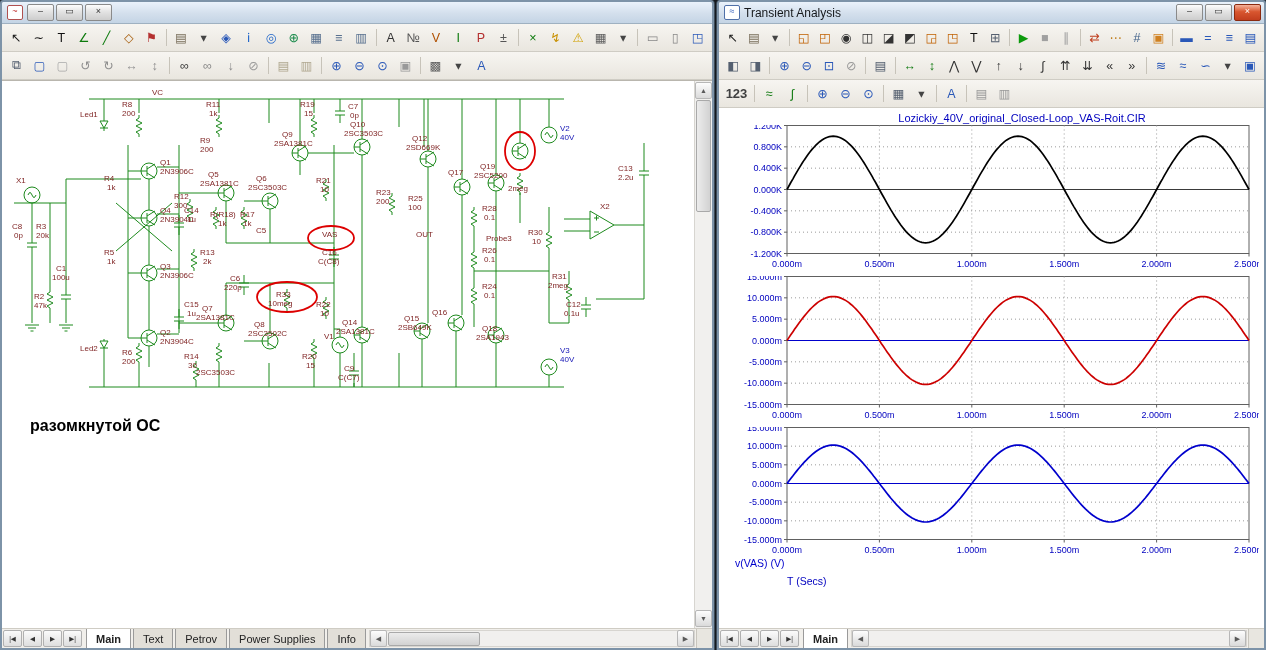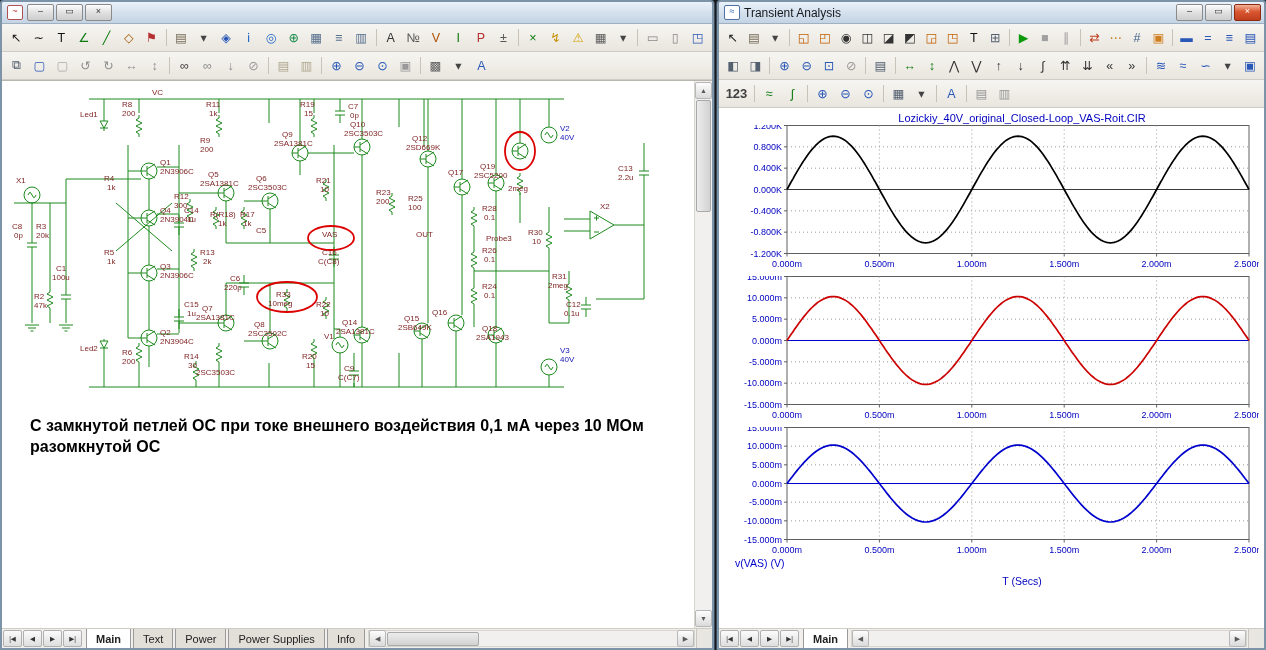--- a/index.html
+++ b/index.html
@@ -49,21 +49,21 @@
   .hscroll{flex:1;display:flex;align-items:center;background:#f1f0ee;border:1px solid #d7d5d0;margin:1px 1px;}
   .hthumb{width:90px;height:12px;background:linear-gradient(#ececec,#d2d2d2);border:1px solid #a9a9a9;border-radius:2px;margin-left:1px;}
   .hspacer{flex:1;}
   .corner{flex:0 0 15px;background:#e8e6e0;border-left:1px solid #c8c5bd;}
   .plotarea{flex:1;background:#ffffff;min-height:0;overflow:hidden;padding:4px 0 0 6px;}
   .chart-block{margin-bottom:6px;}
   .chart-title{width:470px;margin-left:62px;text-align:center;font-size:11px;margin-bottom:1px;}
   .plot-svg{display:block;}
   .plot-svg text.tick{font-family:"Liberation Sans",sans-serif;font-size:9px;}
   .trace-label{font-size:10.5px;margin:1px 0 4px 10px;}
-  .x-axis-title{width:470px;margin-left:62px;text-align:center;font-size:10.5px;color:#0000bf;}
+  .x-axis-title{width:470px;margin-left:62px;font-size:10.5px;color:#0000bf;}
 </style>
 </head>
 <body>
 
 <div class="desktop">
 
   <section class="window left-window">
     <header class="titlebar">
       <span class="title-icon red">~</span>
       <span class="winbtns">
@@ -351,21 +351,20 @@
               <text x="320" y="256" fill="#7d1f1f" class="slabel">V1</text>
               <text x="556" y="270" fill="#1515b5" class="slabel">V3</text>
               <text x="556" y="279" fill="#1515b5" class="slabel">40V</text>
               <text x="548" y="196" fill="#7d1f1f" class="slabel">R31</text>
               <text x="544" y="205" fill="#7d1f1f" class="slabel">2meg</text>
               <text x="562" y="224" fill="#7d1f1f" class="slabel">C12</text>
               <text x="560" y="233" fill="#7d1f1f" class="slabel">0.1u</text>
             </g>
         </svg>
         <div class="note">
-            <div class="note-line">С замкнутой петлей ОС при токе внешнего воздействия 0,1 мА через 10 МОм</div>
             <div class="note-line">разомкнутой ОС</div>
           </div>
       </div>
       <div class="vscroll">
         <span class="scrollbtn">▲</span>
         <span class="vthumb"></span>
         <span class="vspacer"></span>
         <span class="scrollbtn">▼</span>
       </div>
     </div>
@@ -373,21 +372,21 @@
     <footer class="tabrow">
       <span class="navgroup">
           <span class="navbtn">|◀</span>
           <span class="navbtn">◀</span>
           <span class="navbtn">▶</span>
           <span class="navbtn">▶|</span>
         </span>
       <span class="tabs">
           <span class="tab active">Main</span>
           <span class="tab">Text</span>
-          <span class="tab">Power</span>
+          <span class="tab">Petrov</span>
           <span class="tab">Power Supplies</span>
           <span class="tab">Info</span>
         </span>
       <span class="hscroll">
         <span class="scrollbtn">◀</span>
         <span class="hthumb"></span>
         <span class="hspacer"></span>
         <span class="scrollbtn">▶</span>
       </span>
       <span class="corner"></span>

